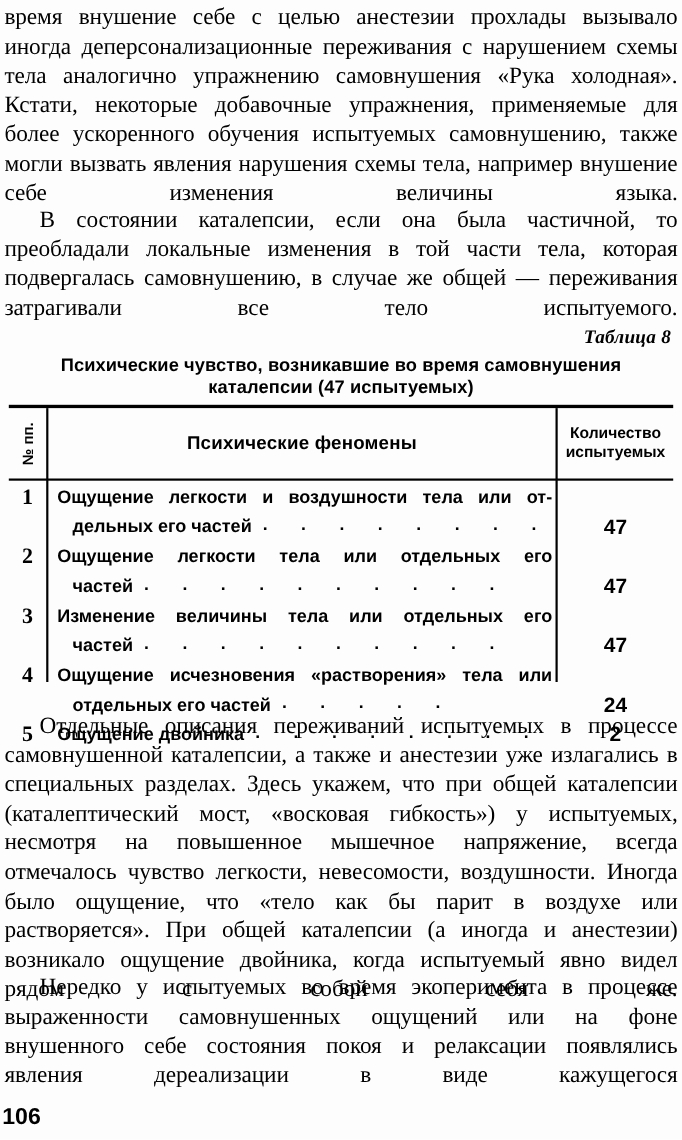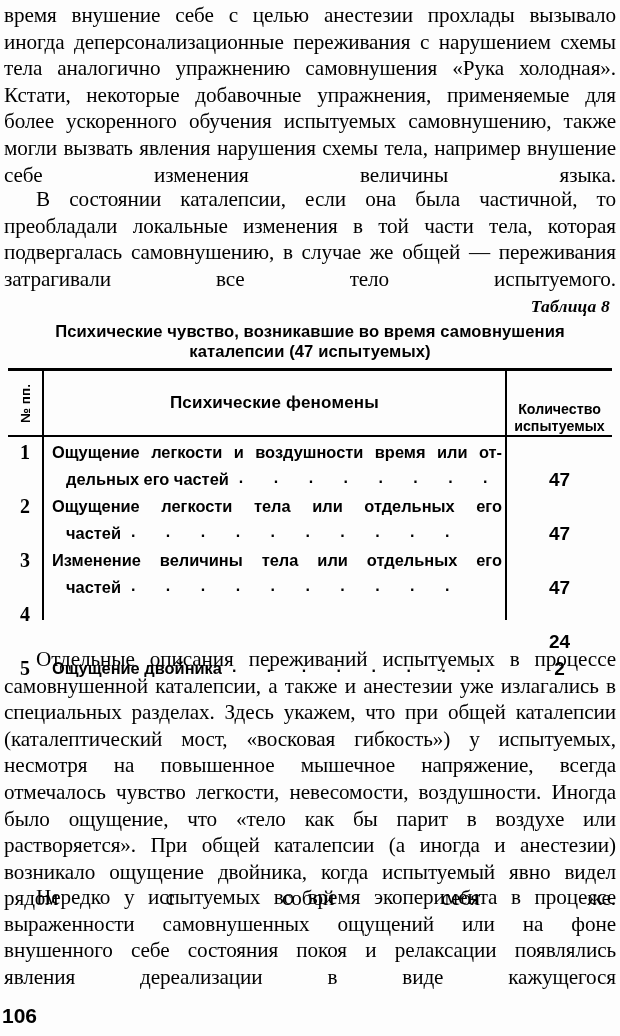--- a/index.html
+++ b/index.html
@@ -112,21 +112,21 @@
     font-family: "Liberation Sans", "DejaVu Sans", sans-serif;
     font-weight: 700;
     font-size: 17px;
     letter-spacing: 0.2px;
   }
   .head-count {
     position: absolute;
     left: 499px; top: 3px;
     width: 105px; height: 64px;
     display: flex; flex-direction: column;
-    align-items: center; justify-content: flex-end;
+    align-items: center; justify-content: center;
     font-family: "Liberation Sans", "DejaVu Sans", sans-serif;
     font-weight: 700;
     font-size: 14.2px;
     line-height: 17px;
     text-align: center;
   }
 
   .tbody { position: absolute; left: 0; top: 71px; width: 604px; }
   .trow { position: relative; width: 604px; }
 
@@ -214,21 +214,21 @@
     <div class="head-count">
       <span>Количество</span>
       <span>испытуемых</span>
     </div>
 
     <div class="tbody">
 
       <div class="trow" style="height:54px">
         <div class="cell-num">1</div>
         <div class="cell-phen">
-          <span class="l1">Ощущение легкости и воздушности время или от-</span>
+          <span class="l1">Ощущение легкости и воздушности тела или от-</span>
           <span class="l2">
             <span class="txt">дельных его частей</span>
             <span class="leader">. . . . . . . .</span>
           </span>
         </div>
         <div class="cell-count" style="top:27px">47</div>
       </div>
 
       <div class="trow" style="height:54px">
         <div class="cell-num">2</div>
@@ -249,20 +249,27 @@
           <span class="l2">
             <span class="txt">частей</span>
             <span class="leader">. . . . . . . . . .</span>
           </span>
         </div>
         <div class="cell-count" style="top:27px">47</div>
       </div>
 
       <div class="trow" style="height:54px">
         <div class="cell-num">4</div>
+        <div class="cell-phen">
+          <span class="l1">Ощущение исчезновения «растворения» тела или</span>
+          <span class="l2">
+            <span class="txt">отдельных его частей</span>
+            <span class="leader">. . . . .</span>
+          </span>
+        </div>
         <div class="cell-count" style="top:27px">24</div>
       </div>
 
       <div class="trow" style="height:30px">
         <div class="cell-num">5</div>
         <div class="cell-phen">
           <span class="l2" style="padding-left:0">
             <span class="txt">Ощущение двойника</span>
             <span class="leader">. . . . . . . .</span>
           </span>

